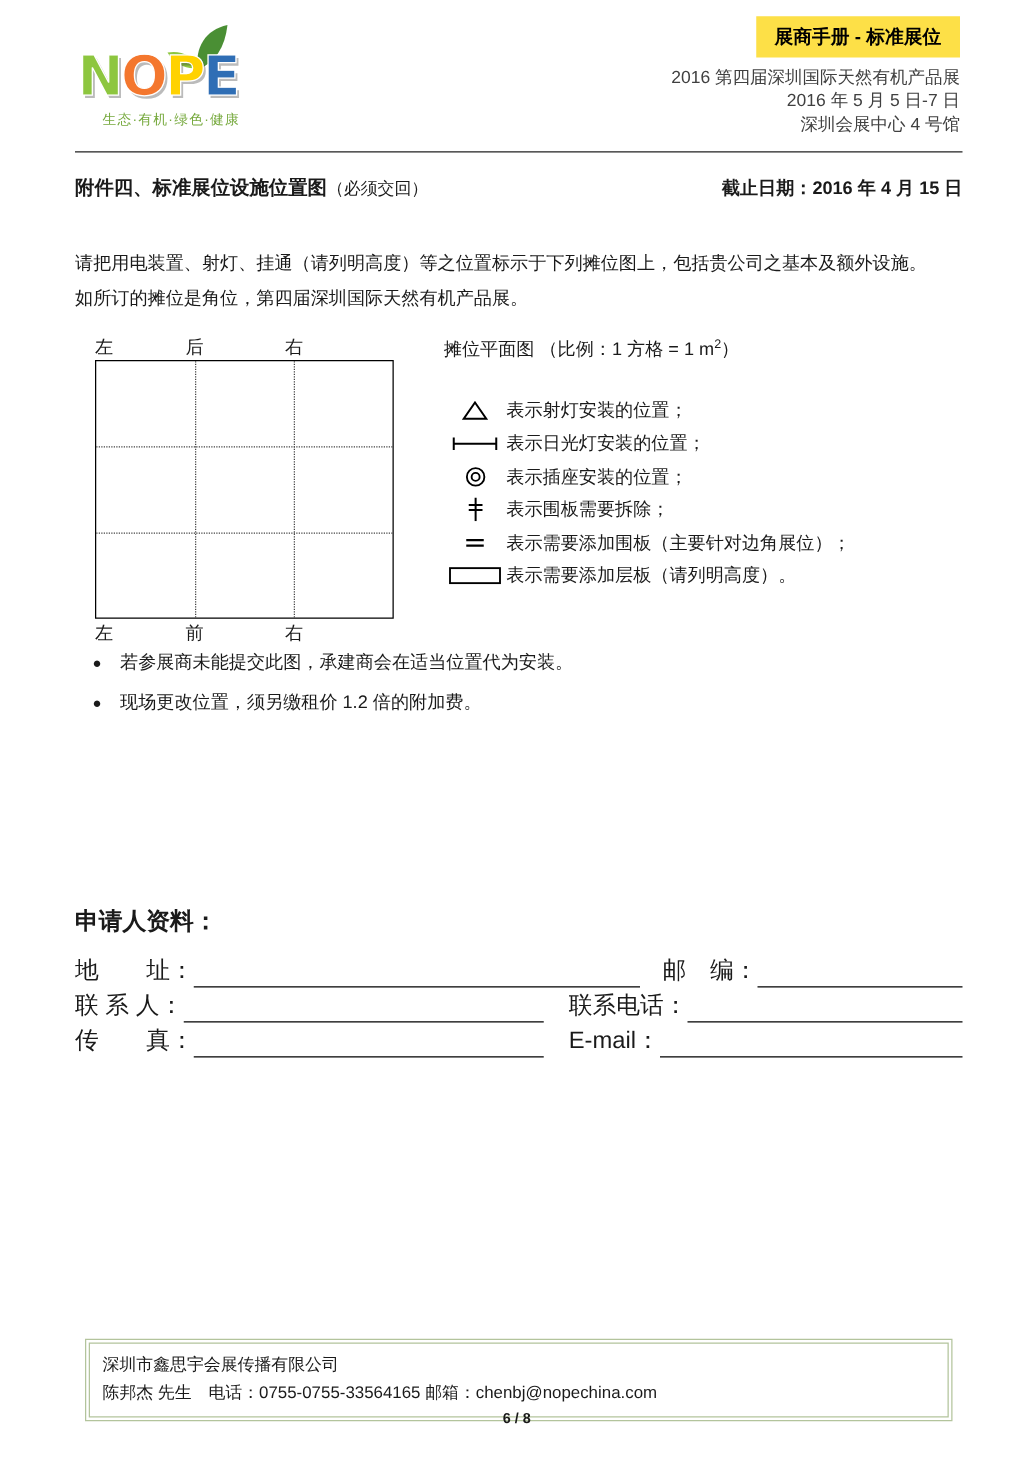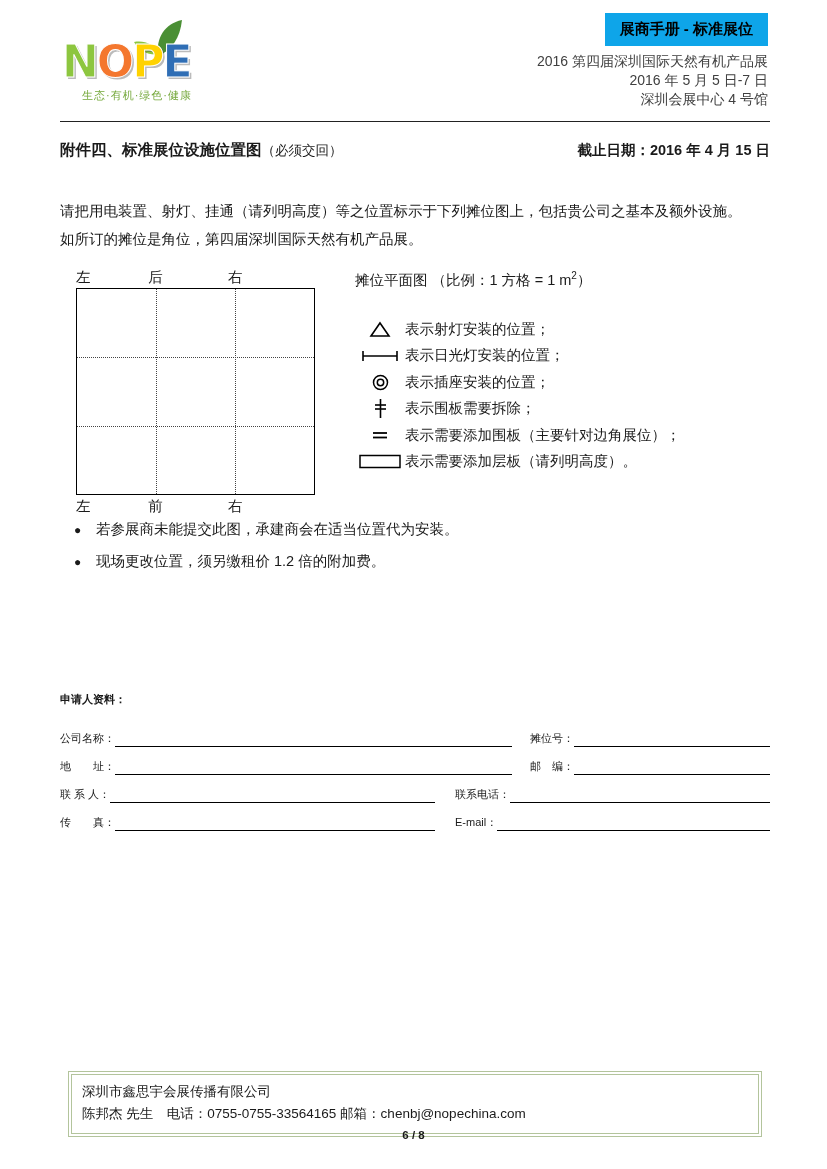--- a/index.html
+++ b/index.html
@@ -11,21 +11,21 @@
   .logo-wrap { position:absolute; left:62px; top:10px; width:150px; }
   .logo-letters { position:relative; margin-top:30px; font-size:44px; font-weight:bold; letter-spacing:-2px; line-height:1; font-family:"DejaVu Sans",sans-serif; }
   .logo-letters span { display:inline-block; -webkit-text-stroke:1px #fff; text-shadow:2px 2px 0 rgba(60,60,60,.35); }
   .ltr-n { color:#8dc63f; }
   .ltr-o { color:#f4772e; }
   .ltr-p { color:#ffd200; }
   .ltr-e { color:#2f6eb5; }
   .logo-leaf { position:absolute; left:68px; top:8px; }
   .logo-tagline { margin-top:4px; font-size:11px; color:#76a93d; letter-spacing:1px; white-space:nowrap;text-align:center; }
 
-  .badge { position:absolute; right:59px; top:13px; background:#0ea5e9; padding:7px 15px; font-size:15px; font-weight:bold; color:#000; }
+  .badge { position:absolute; right:59px; top:13px; background:#fde047; padding:7px 15px; font-size:15px; font-weight:bold; color:#000; }
   .event-lines { position:absolute; right:59px; top:52px; text-align:right; font-size:14px; line-height:19px; color:#404040; }
   .header-rule { position:absolute; left:60px; right:57px; top:121px; border-top:1.5px solid #222; }
 
   
   .title-row { position:absolute; left:60px; right:57px; top:140px; display:flex; justify-content:space-between; align-items:baseline; }
   .title-main { font-size:15.5px; font-weight:bold; }
   .title-note { font-size:13.5px; font-weight:normal; }
   .deadline { font-size:14.5px; font-weight:bold; }
 
   
@@ -51,21 +51,21 @@
   .legend-item { display:flex; align-items:center; height:26.5px; }
   .legend-item .sym { width:50px; display:flex; justify-content:center; align-items:center; flex:none; }
   .legend-item svg { display:block; }
 
   
   .bullets { position:absolute; left:74px; top:520px; font-size:14.5px; }
   .bullet-row { display:flex; align-items:flex-start; margin-bottom:12px; }
   .bullet-dot { width:22px; flex:none; font-size:12px; line-height:20px; }
 
   
-  .applicant { position:absolute; left:60px; right:57px; top:692px; font-size:11px; }
+  .applicant { position:absolute; left:60px; right:57px; top:724px; font-size:19px; }
   .app-heading { font-weight:bold; margin-bottom:12px; }
   .form-row { display:flex; align-items:flex-end; height:28px; }
   .fcol { display:flex; align-items:flex-end; }
   .fcol .flabel { white-space:pre; flex:none; padding-bottom:1px; }
   .uline { flex:1; border-bottom:1px solid #000; height:16px; }
   .col-l-wide { width:452px; margin-right:18px; }
   .col-l-narrow { width:375px; margin-right:20px; }
   .col-r { flex:1; }
 
   
@@ -201,30 +201,20 @@
     </div>
     <div class="bullet-row">
       <span class="bullet-dot">●</span>
       <span>现场更改位置，须另缴租价 1.2 倍的附加费。</span>
     </div>
   </div>
 
   <div class="applicant">
     <div class="app-heading">申请人资料：</div>
 
-    <div class="form-row">
-      <div class="fcol col-l-wide">
-        <span class="flabel">公司名称：</span>
-        <span class="uline"></span>
-      </div>
-      <div class="fcol col-r">
-        <span class="flabel">摊位号：</span>
-        <span class="uline"></span>
-      </div>
-    </div>
 
     <div class="form-row">
       <div class="fcol col-l-wide">
         <span class="flabel">地　　址：</span>
         <span class="uline"></span>
       </div>
       <div class="fcol col-r">
         <span class="flabel">邮　编：</span>
         <span class="uline"></span>
       </div>

